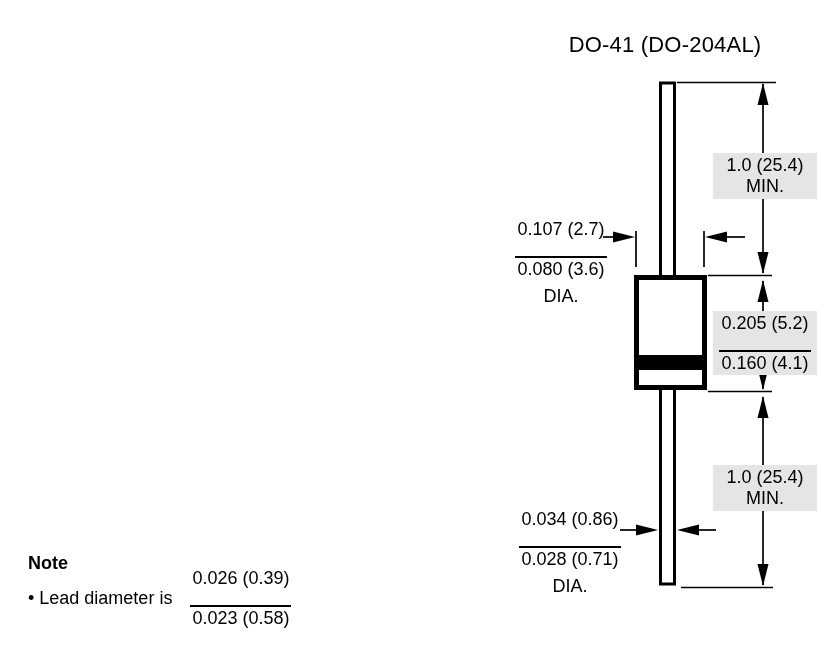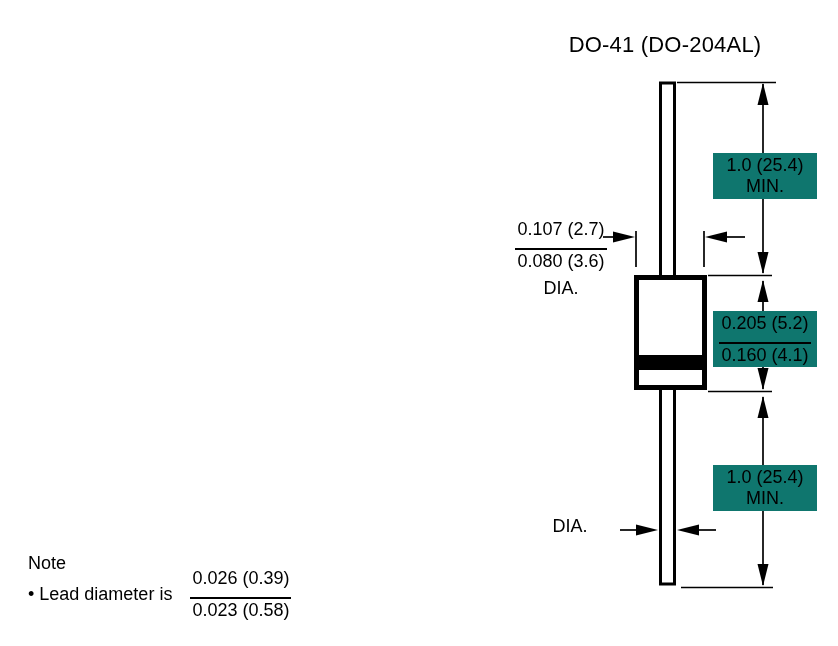--- a/index.html
+++ b/index.html
@@ -7,27 +7,27 @@
     position:relative; width:838px; height:646px; background:#ffffff;
     font-family:"Liberation Sans", sans-serif; color:#000; overflow:hidden;
     -webkit-font-smoothing:antialiased;
   }
   svg.drawing { position:absolute; left:0; top:0; }
   .title {
     position:absolute; left:540px; top:32px; width:250px;
     font-size:22px; font-weight:normal; text-align:center; letter-spacing:0.2px;
   }
   .label { position:absolute; font-size:18px; line-height:21px; text-align:center; }
-  .dim-label { left:713px; width:104px; background:#0f766e; padding:2px 0; }
+  .dim-label { left:713px; width:104px; background:#e5e5e5; padding:2px 0; }
   .frac { display:inline-block; text-align:center; vertical-align:middle; }
-  .frac .num { display:block; border-bottom:2px solid #000; padding:0 2px 9px 2px; line-height:20px; }
+  .frac .num { display:block; border-bottom:2px solid #000; padding:0 2px 17px 2px; line-height:20px; }
   .frac .den { display:block; padding:1px 2px 0 2px; line-height:20px; }
   .dia-line { margin-top:8px; line-height:18px; }
   .note-heading {
-    position:absolute; left:28px; top:553px; font-size:18px; font-weight:normal;
+    position:absolute; left:28px; top:553px; font-size:18px; font-weight:bold;
   }
   .note-row {
     position:absolute; left:28px; top:568px; display:flex; align-items:center;
     gap:18px; font-size:18px; white-space:nowrap;
   }
 </style>
 </head>
 <body>
 
 <div class="page">
@@ -93,20 +93,24 @@
 
   <div class="label" style="left:505px; top:219px; width:112px;">
     <span class="frac">
       <span class="num">0.107 (2.7)</span>
       <span class="den">0.080 (3.6)</span>
     </span>
     <div class="dia-line">DIA.</div>
   </div>
 
   <div class="label" style="left:514px; top:509px; width:112px;">
+    <span class="frac">
+      <span class="num">0.034 (0.86)</span>
+      <span class="den">0.028 (0.71)</span>
+    </span>
     <div class="dia-line">DIA.</div>
   </div>
 
   <div class="note-heading">Note</div>
   <div class="note-row">
     <span>• Lead diameter is</span>
     <span class="frac">
       <span class="num">0.026 (0.39)</span>
       <span class="den">0.023 (0.58)</span>
     </span>

